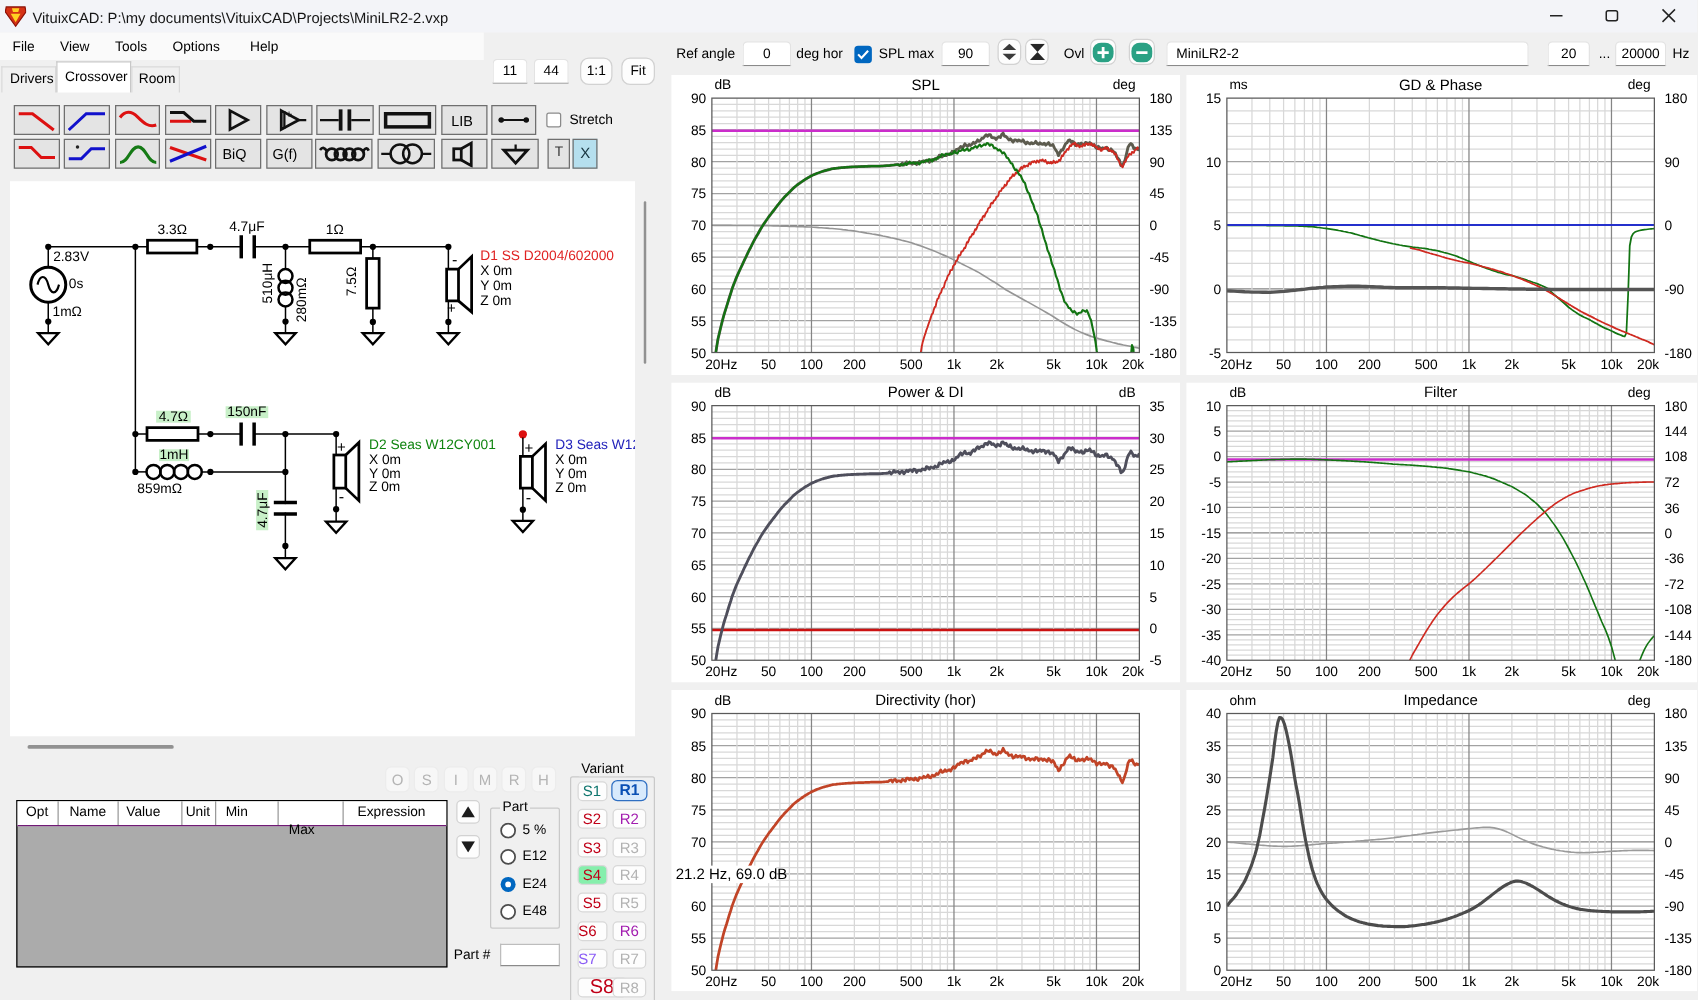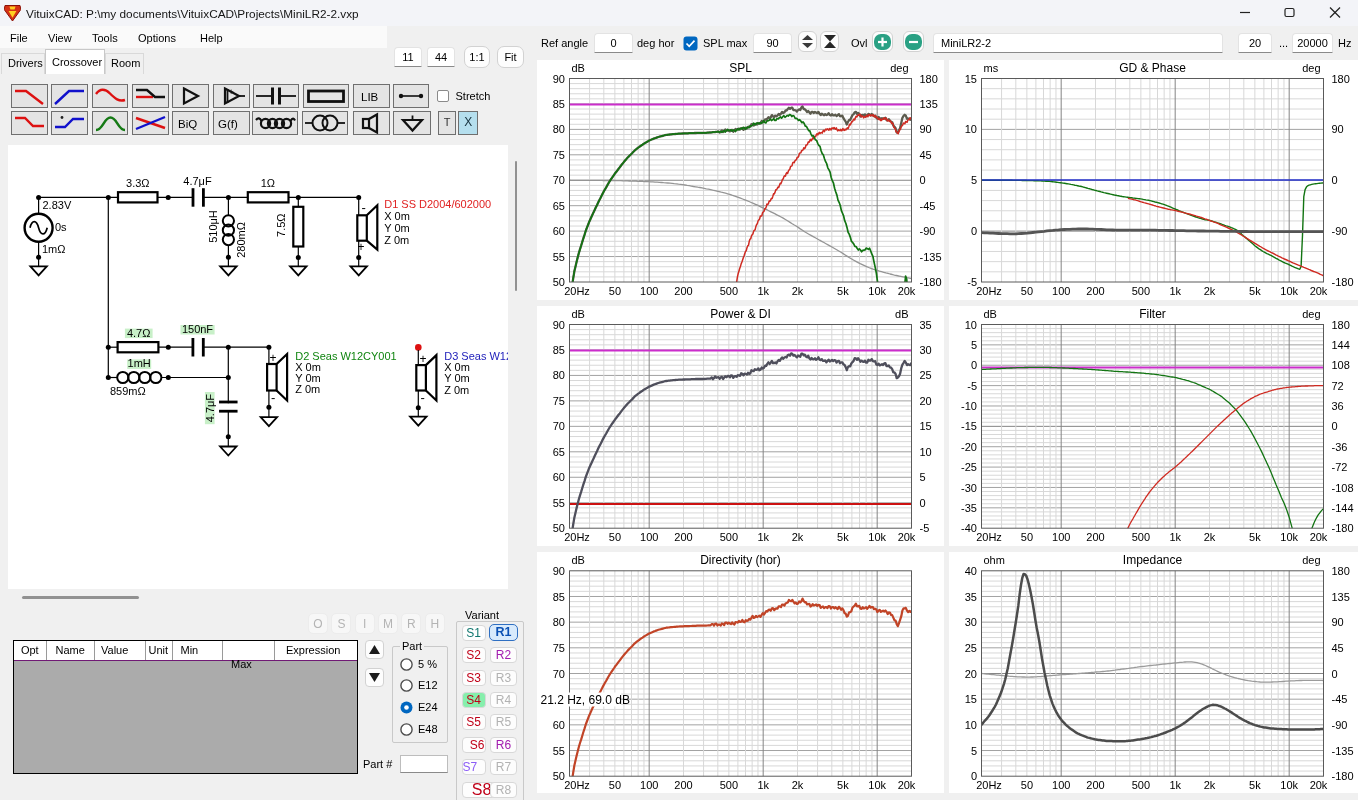--- a/index.html
+++ b/index.html
@@ -337,21 +337,21 @@
 <div class="abs" style="left:461.5px;top:624.8px;width:24px;height:16px;background:#fdfdfd;border:1px solid #d8d8d8;border-radius:4px;color:#0f766e;font-size:12px;text-align:center;line-height:14px">S1</div>
 <div class="abs" style="left:489px;top:624.3px;width:29px;height:17px;background:#d8eafc;border:1.6px solid #2f6fc2;border-radius:5px;color:#0a50b4;font-size:12.5px;font-weight:bold;text-align:center;line-height:14px">R1</div>
 <div class="abs" style="left:461.5px;top:647.2px;width:24px;height:16px;background:#fdfdfd;border:1px solid #d8d8d8;border-radius:4px;color:#c00018;font-size:12px;text-align:center;line-height:14px">S2</div>
 <div class="abs" style="left:490px;top:647.2px;width:27px;height:16px;background:#fdfdfd;border:1px solid #d8d8d8;border-radius:4px;color:#a21caf;font-size:12px;text-align:center;line-height:14px">R2</div>
 <div class="abs" style="left:461.5px;top:669.6px;width:24px;height:16px;background:#fdfdfd;border:1px solid #d8d8d8;border-radius:4px;color:#c00018;font-size:12px;text-align:center;line-height:14px">S3</div>
 <div class="abs" style="left:490px;top:669.6px;width:27px;height:16px;background:#fdfdfd;border:1px solid #d8d8d8;border-radius:4px;color:#b2b2b2;font-size:12px;text-align:center;line-height:14px">R3</div>
 <div class="abs" style="left:461.5px;top:692.0px;width:24px;height:16px;background:#86efac;border:1px solid #d8d8d8;border-radius:4px;color:#c00018;font-size:12px;text-align:center;line-height:14px">S4</div>
 <div class="abs" style="left:490px;top:692.0px;width:27px;height:16px;background:#fdfdfd;border:1px solid #d8d8d8;border-radius:4px;color:#b2b2b2;font-size:12px;text-align:center;line-height:14px">R4</div>
 <div class="abs" style="left:461.5px;top:714.4px;width:24px;height:16px;background:#fdfdfd;border:1px solid #d8d8d8;border-radius:4px;color:#c00018;font-size:12px;text-align:center;line-height:14px">S5</div>
 <div class="abs" style="left:490px;top:714.4px;width:27px;height:16px;background:#fdfdfd;border:1px solid #d8d8d8;border-radius:4px;color:#b2b2b2;font-size:12px;text-align:center;line-height:14px">R5</div>
-<div class="abs" style="left:461.5px;top:736.8px;width:24px;height:16px;background:#fdfdfd;border:1px solid #d8d8d8;border-radius:4px;color:#c00018;font-size:12px;text-align:right;line-height:14px">S6</div>
+<div class="abs" style="left:461.5px;top:736.8px;width:24px;height:16px;background:#fdfdfd;border:1px solid #d8d8d8;border-radius:4px;color:#c00018;font-size:12px;text-align:left;line-height:14px">S6</div>
 <div class="abs" style="left:490px;top:736.8px;width:27px;height:16px;background:#fdfdfd;border:1px solid #d8d8d8;border-radius:4px;color:#a21caf;font-size:12px;text-align:center;line-height:14px">R6</div>
 <div class="abs" style="left:461.5px;top:759.2px;width:24px;height:16px;background:#fdfdfd;border:1px solid #d8d8d8;border-radius:4px;color:#8b5cf6;font-size:12px;text-align:left;line-height:14px">S7</div>
 <div class="abs" style="left:490px;top:759.2px;width:27px;height:16px;background:#fdfdfd;border:1px solid #d8d8d8;border-radius:4px;color:#b2b2b2;font-size:12px;text-align:center;line-height:14px">R7</div>
 <div class="abs" style="left:461.5px;top:781.6px;width:40px;height:16px;background:#fdfdfd;border:1px solid #d8d8d8;border-radius:4px;color:#c00018;font-size:16px;text-align:center;line-height:14px">S8</div>
 <div class="abs" style="left:490px;top:781.6px;width:27px;height:16px;background:#fdfdfd;border:1px solid #d8d8d8;border-radius:4px;color:#b2b2b2;font-size:12px;text-align:center;line-height:14px">R8</div>
 <svg style="position:absolute;left:537px;top:60px" width="407" height="240" viewBox="0 0 407 240">
 <rect x="0" y="0" width="407" height="240" fill="#ffffff"></rect>
 <clipPath id="c1">
       <rect x="32.5" y="18.5" width="342.0" height="203.5"></rect>
     </clipPath>

